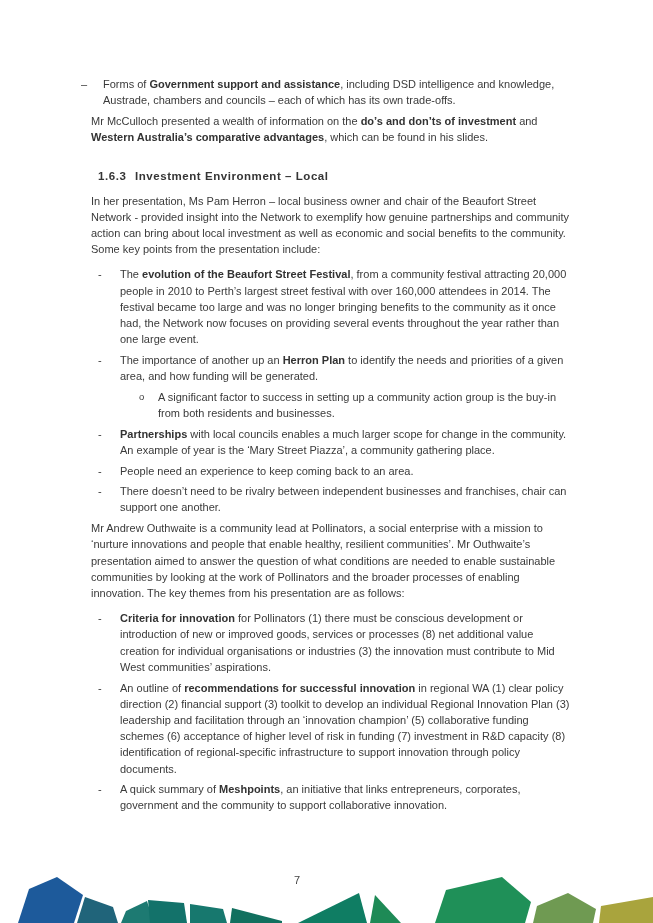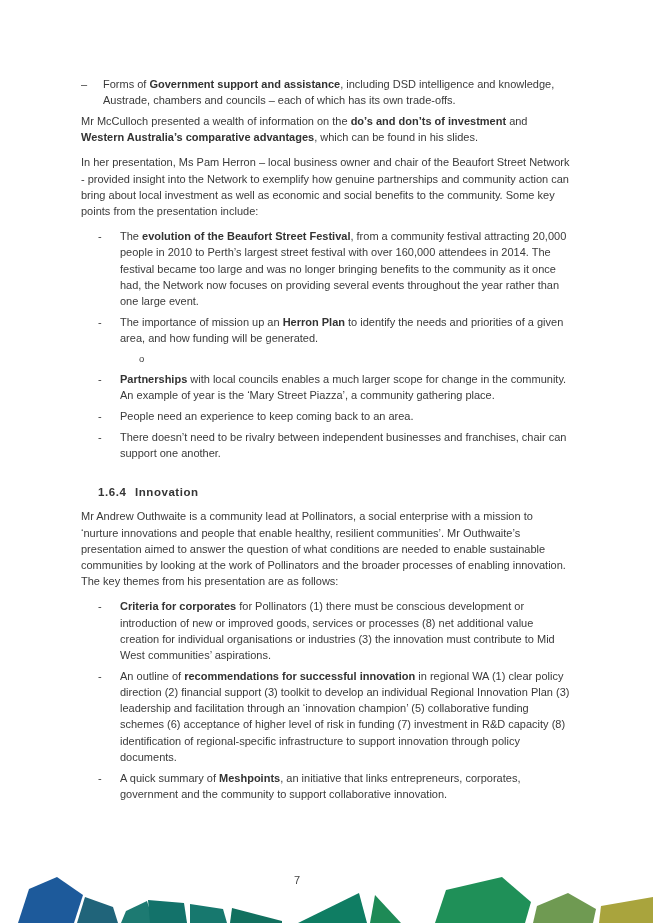--- a/index.html
+++ b/index.html
@@ -12,21 +12,21 @@
     color:#3a3a3a;
     -webkit-font-smoothing:antialiased;
   }
   .doc{
     position:absolute;
     left:81px;top:76px;
     width:492px;
     font-size:11px;
     line-height:16.2px;
   }
-  .para{margin:0 0 9px 0;}
+  .para{margin:0 0 9px 10px;}
   .heading{
     font-weight:bold;
     font-size:11.5px;
     letter-spacing:0.55px;
     color:#353535;
     margin:23px 0 8px 0;
     padding-left:17px;
     display:flex;
   }
   .heading .num{width:37px;flex:none;}
@@ -55,52 +55,53 @@
 </style>
 </head>
 <body>
 
 <main class="doc">
     <div class="li b-en">
       <span class="m">–</span>
       <span class="txt"><span>Forms of </span><strong>Government support and assistance</strong><span>, including DSD intelligence and knowledge, Austrade, chambers and councils – each of which has its own trade-offs.</span></span>
     </div>
     <p class="para"><span>Mr McCulloch presented a wealth of information on the </span><strong>do’s and don’ts of investment</strong><span> and </span><strong>Western Australia’s comparative advantages</strong><span>, which can be found in his slides.</span></p>
+    <div class="heading">
+      <span class="num">1.6.3</span>
+      <span>Investment Environment – Local</span>
+    </div>
     <p class="para"><span>In her presentation, Ms Pam Herron – local business owner and chair of the Beaufort Street Network - provided insight into the Network to exemplify how genuine partnerships and community action can bring about local investment as well as economic and social benefits to the community. Some key points from the presentation include:</span></p>
     <div class="li b-dash">
       <span class="m">-</span>
       <span class="txt"><span>The </span><strong>evolution of the Beaufort Street Festival</strong><span>, from a community festival attracting 20,000 people in 2010 to Perth’s largest street festival with over 160,000 attendees in 2014. The festival became too large and was no longer bringing benefits to the community as it once had, the Network now focuses on providing several events throughout the year rather than one large event.</span></span>
     </div>
     <div class="li b-dash">
       <span class="m">-</span>
-      <span class="txt"><span>The importance of mission up an </span><strong>Herron Plan</strong><span> to identify the needs and priorities of a given area, and how funding will be generated.</span></span>
+      <span class="txt"><span>The importance of another up an </span><strong>Herron Plan</strong><span> to identify the needs and priorities of a given area, and how funding will be generated.</span></span>
     </div>
     <div class="li b-o">
       <span class="m">o</span>
+      <span class="txt"><span>A significant factor to success in setting up a community action group is the buy-in from both residents and businesses.</span></span>
     </div>
     <div class="li b-dash">
       <span class="m">-</span>
       <span class="txt"><strong>Partnerships</strong><span> with local councils enables a much larger scope for change in the community. An example of year is the ‘Mary Street Piazza’, a community gathering place.</span></span>
     </div>
     <div class="li b-dash">
       <span class="m">-</span>
       <span class="txt"><span>People need an experience to keep coming back to an area.</span></span>
     </div>
     <div class="li b-dash">
       <span class="m">-</span>
       <span class="txt"><span>There doesn’t need to be rivalry between independent businesses and franchises, chair can support one another.</span></span>
     </div>
-    <div class="heading">
-      <span class="num">1.6.4</span>
-      <span>Innovation</span>
-    </div>
     <p class="para"><span>Mr Andrew Outhwaite is a community lead at Pollinators, a social enterprise with a mission to ‘nurture innovations and people that enable healthy, resilient communities’. Mr Outhwaite’s presentation aimed to answer the question of what conditions are needed to enable sustainable communities by looking at the work of Pollinators and the broader processes of enabling innovation. The key themes from his presentation are as follows:</span></p>
     <div class="li b-dash">
       <span class="m">-</span>
-      <span class="txt"><strong>Criteria for corporates</strong><span> for Pollinators (1) there must be conscious development or introduction of new or improved goods, services or processes (8) net additional value creation for individual organisations or industries (3) the innovation must contribute to Mid West communities’ aspirations.</span></span>
+      <span class="txt"><strong>Criteria for innovation</strong><span> for Pollinators (1) there must be conscious development or introduction of new or improved goods, services or processes (8) net additional value creation for individual organisations or industries (3) the innovation must contribute to Mid West communities’ aspirations.</span></span>
     </div>
     <div class="li b-dash">
       <span class="m">-</span>
       <span class="txt"><span>An outline of </span><strong>recommendations for successful innovation</strong><span> in regional WA (1) clear policy direction (2) financial support (3) toolkit to develop an individual Regional Innovation Plan (3) leadership and facilitation through an ‘innovation champion’ (5) collaborative funding schemes (6) acceptance of higher level of risk in funding (7) investment in R&amp;D capacity (8) identification of regional-specific infrastructure to support innovation through policy documents.</span></span>
     </div>
     <div class="li b-dash">
       <span class="m">-</span>
       <span class="txt"><span>A quick summary of </span><strong>Meshpoints</strong><span>, an initiative that links entrepreneurs, corporates, government and the community to support collaborative innovation.</span></span>
     </div>
   </main>

